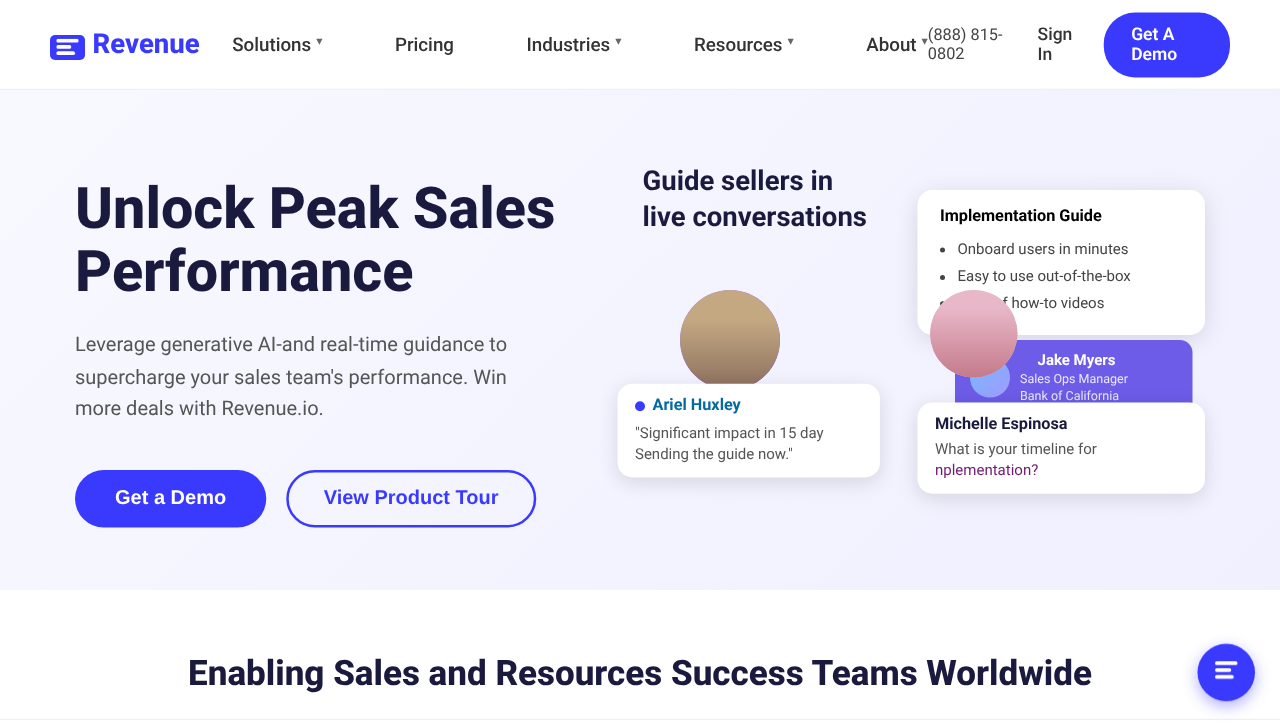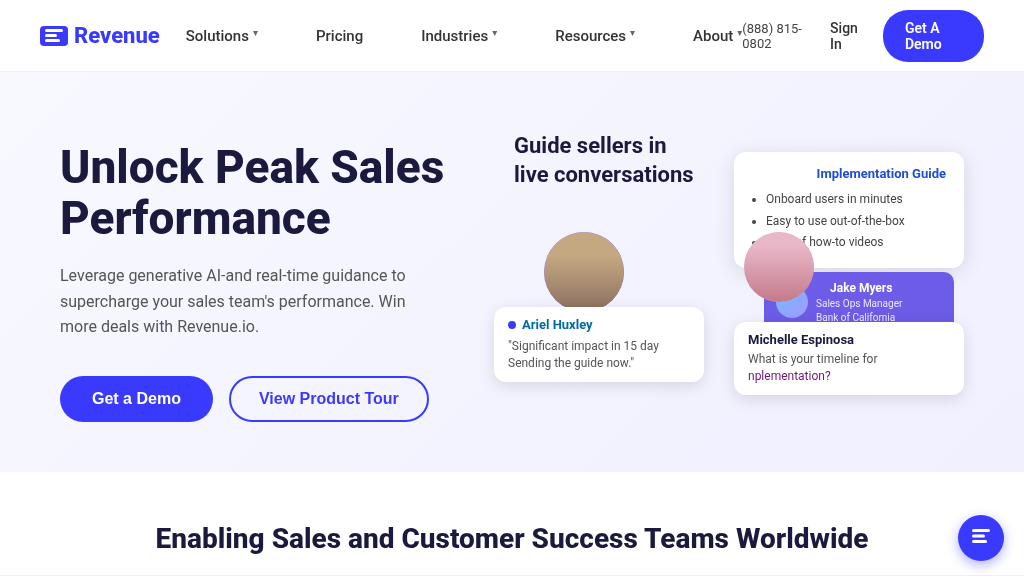--- a/index.html
+++ b/index.html
@@ -17,21 +17,21 @@
       justify-content: space-between;
       padding: 0 40px;
       height: 72px;
       border-bottom: 1px solid #eef0f5;
       background: #fff;
       position: relative;
       z-index: 10;
     }
     .nav-logo {
       display: flex;
-      align-items: center;
+      align-items: flex-end;
       gap: 6px;
       font-size: 22px;
       font-weight: 800;
       color: #3a3aff;
       text-decoration: none;
     }
     .logo-icon {
       display: inline-flex;
       align-items: center;
       justify-content: center;
@@ -168,23 +168,22 @@
       background: #fff;
       border-radius: 12px;
       padding: 14px 18px;
       box-shadow: 0 4px 20px rgba(0,0,0,0.12);
       width: 230px;
       font-size: 12px;
     }
     .impl-card-title {
       font-weight: 700;
       font-size: 13px;
-      color: #1d4ed8;
+      color: #000000;
       margin-bottom: 8px;
-      text-align: right;
     }
     .impl-card ul {
       list-style: disc;
       padding-left: 14px;
       color: #444;
       line-height: 1.8;
     }
     .avatar-circle {
       position: absolute;
       top: 100px;
@@ -455,21 +454,21 @@
       <div class="michelle-name">Michelle Espinosa</div>
       <div class="michelle-text">
         <span>What is your timeline for</span>
         <span class="link-text">nplementation?</span>
       </div>
     </div>
   </div>
 </section>
 
 <section class="section-enabling">
-  <h2>Enabling Sales and Customer Success Teams Worldwide</h2>
+  <h2>Enabling Sales and Resources Success Teams Worldwide</h2>
 </section>
 
 <div class="testimonials">
   
   
   
 </div>
 
 <div class="bottom-widget">
   <span class="widget-icon">

